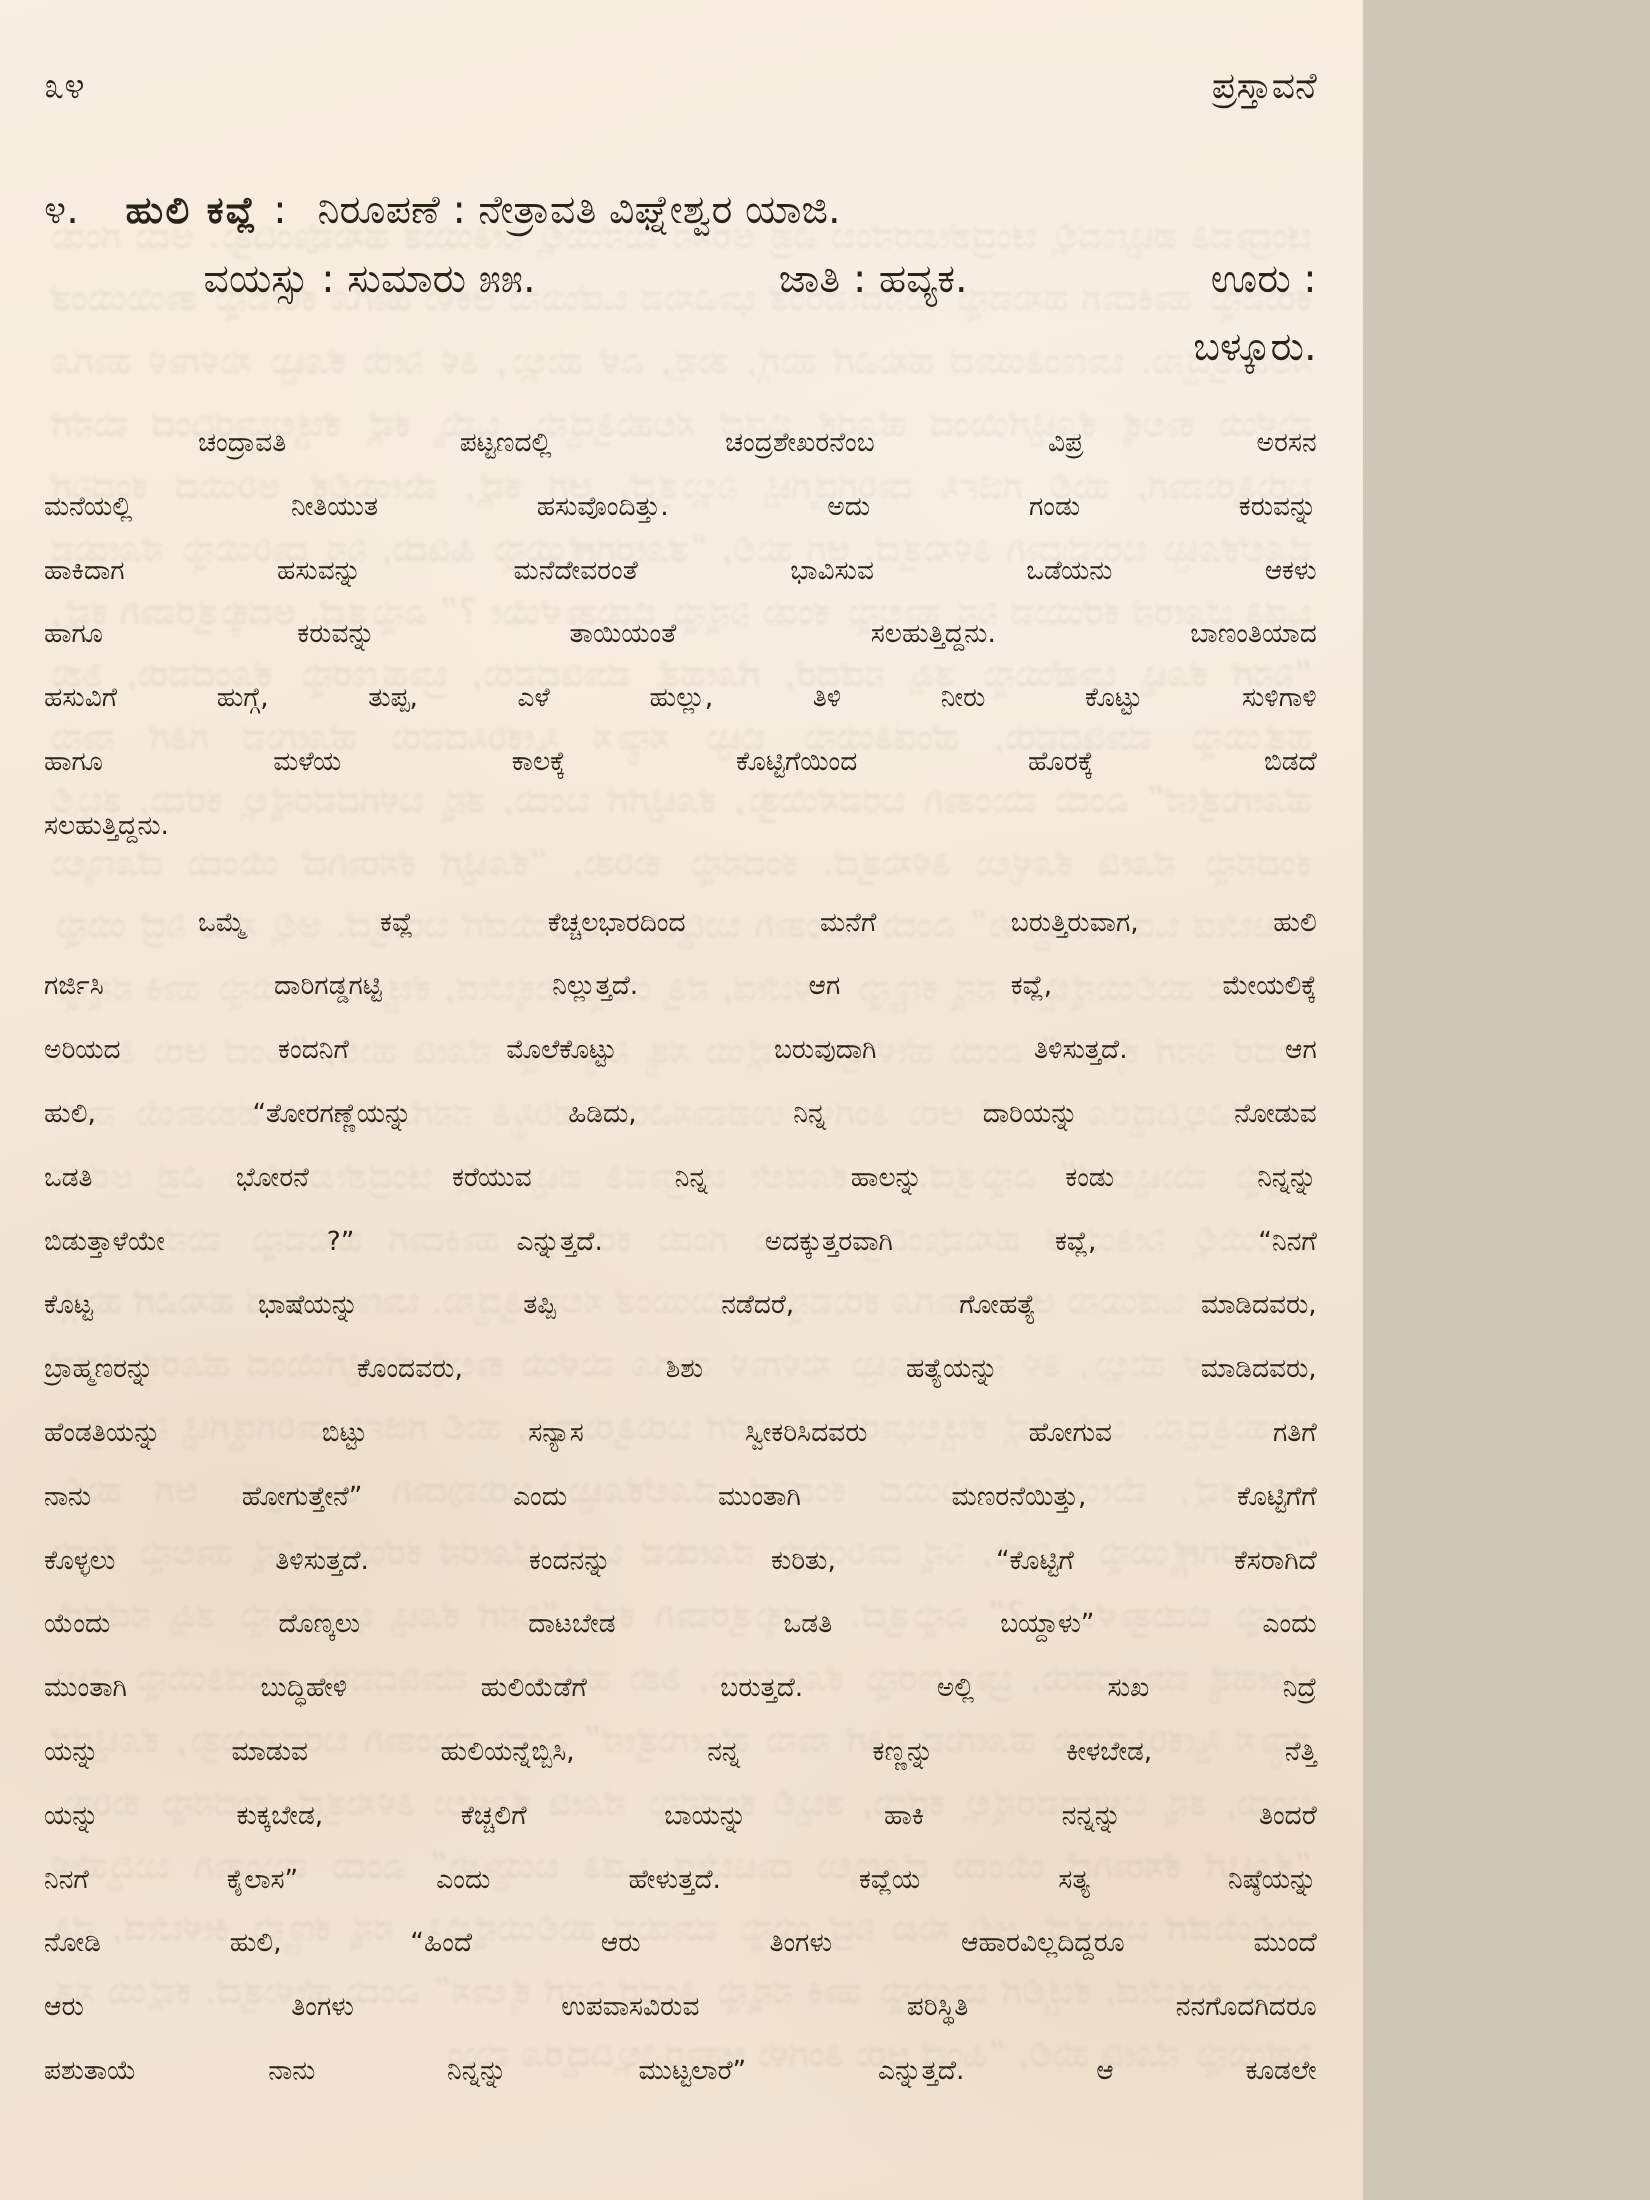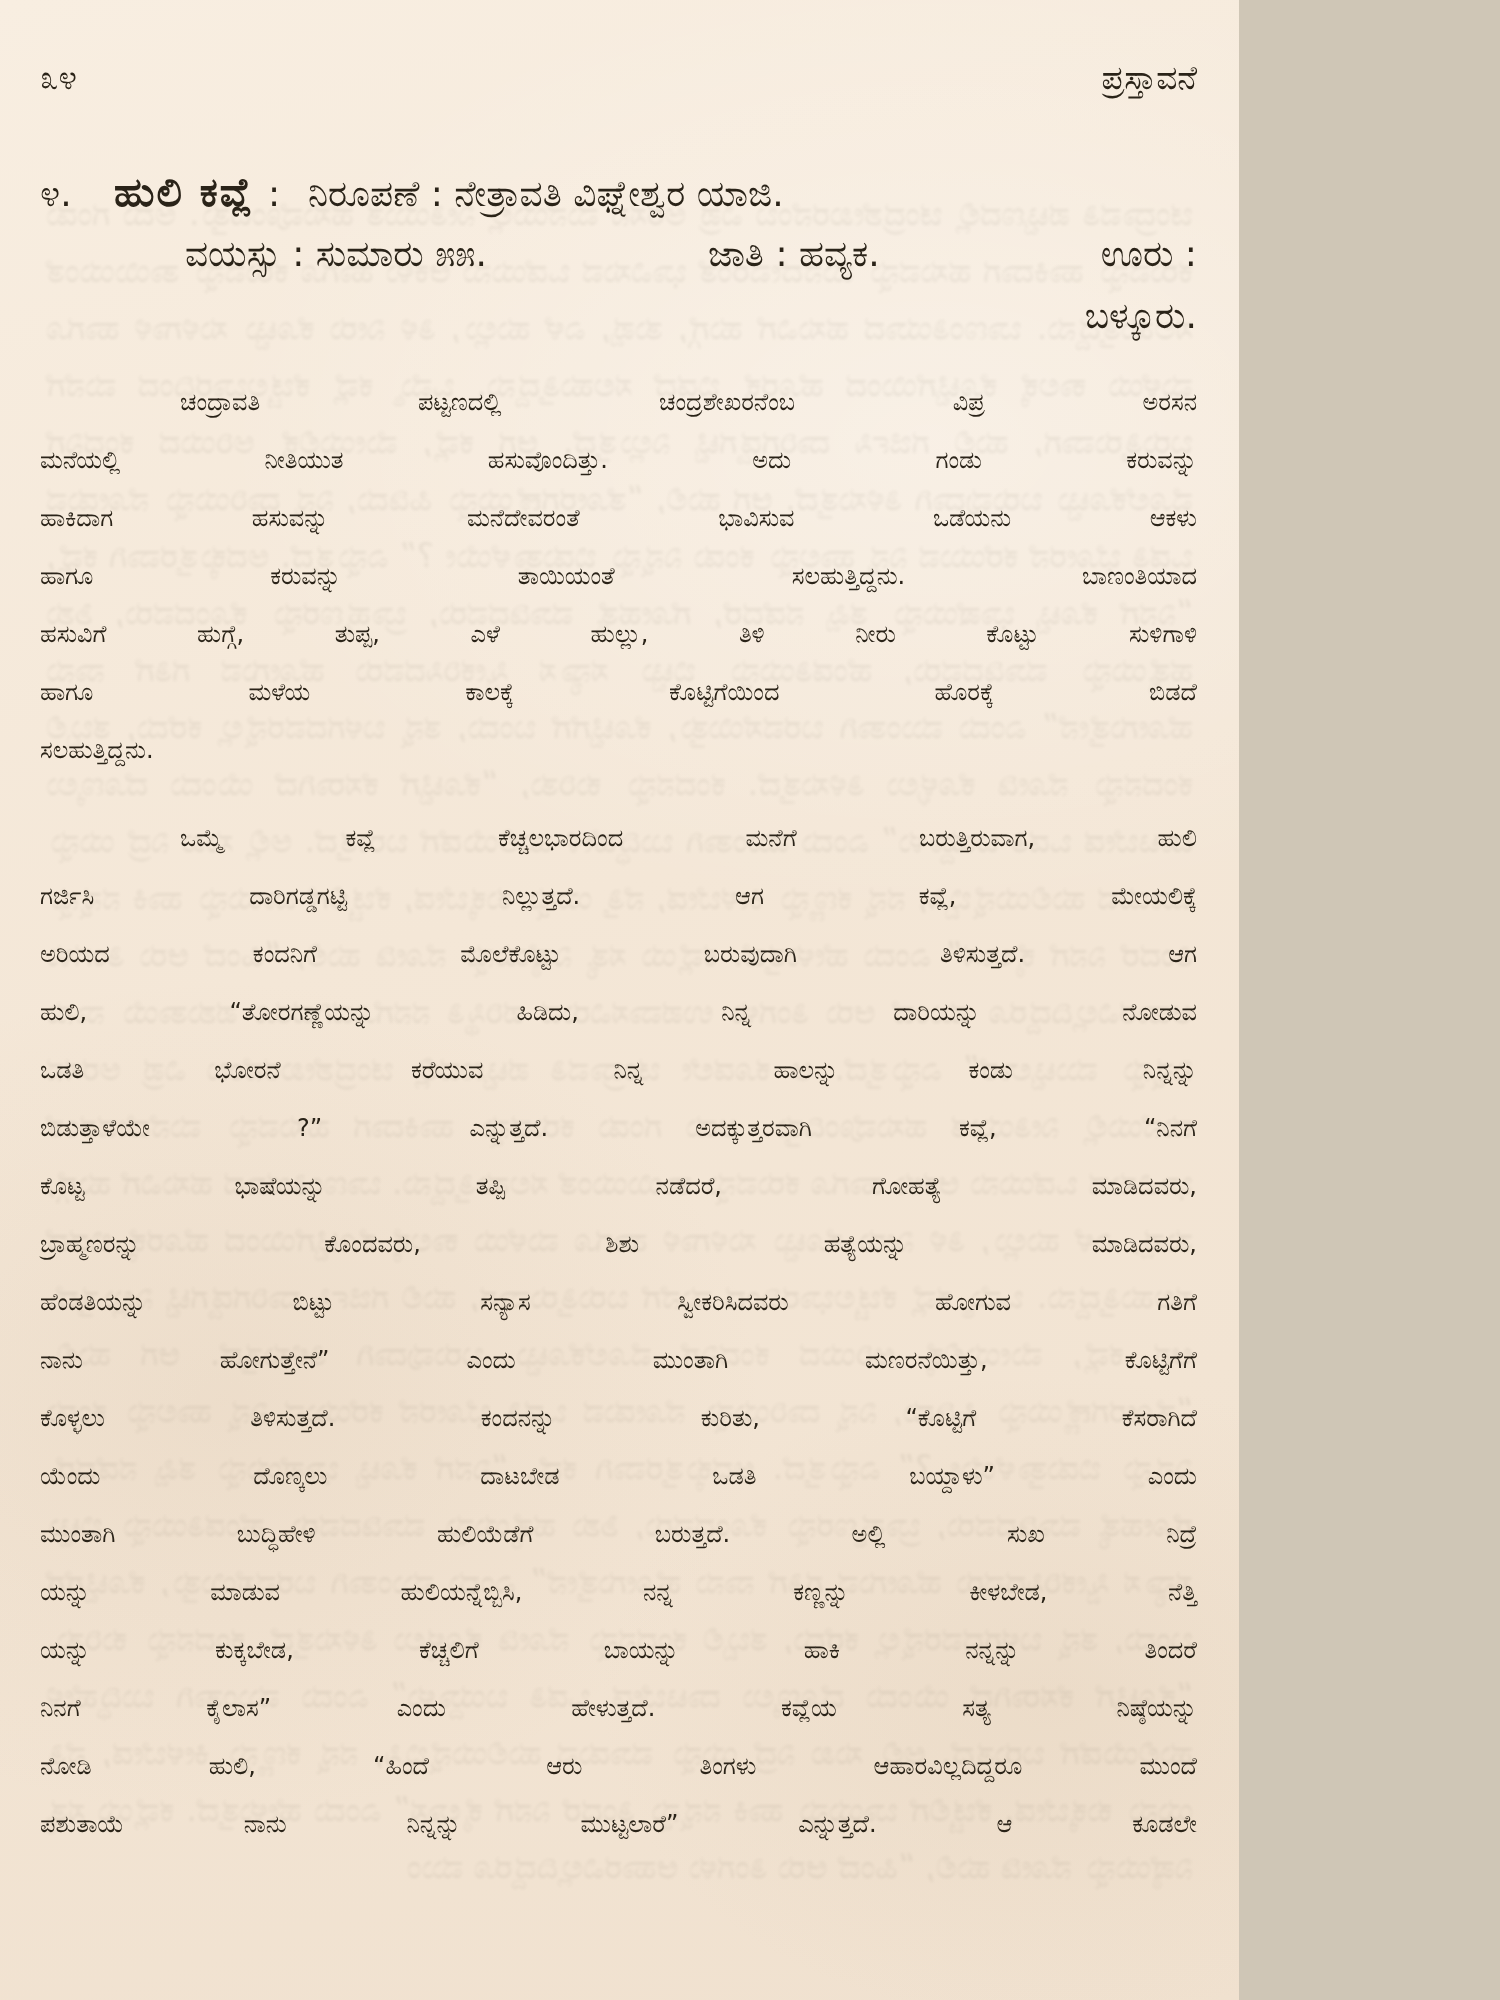--- a/index.html
+++ b/index.html
@@ -21,21 +21,21 @@
     transform:scaleX(-1);
     font-size:33px;line-height:57px;text-align:justify;
     pointer-events:none;overflow:hidden;user-select:none;
   }
   .content{position:relative;padding:55px 42px 0 40px;}
   .hdr{display:flex;justify-content:space-between;align-items:baseline;
        font-size:33px;height:46px;line-height:46px;}
   .titleblock{margin-top:60px;}
   .tl{font-size:36px;line-height:62px;height:62px;white-space:nowrap;}
   .tl1 .num{display:inline-block;min-width:74px;}
-  .tl1 .ttl{font-weight:700;font-size:40px;letter-spacing:2px;}
+  .tl1 .ttl{font-weight:700;font-size:34px;letter-spacing:2px;}
   .tl1 .colon{margin:0 28px 0 14px;}
   .tl2{padding-left:145px;display:flex;justify-content:space-between;}
   .tl3{padding-left:145px;text-align:right;}
   .para{font-size:24px;}
   .p1{margin-top:26px;}
   .p2{margin-top:30px;}
   .para .ln{
     line-height:58px;height:58px;
     text-align:justify;text-align-last:justify;
   }
@@ -88,17 +88,18 @@
         <div class="ln">ಬ್ರಾಹ್ಮಣರನ್ನು ಕೊಂದವರು, ಶಿಶು ಹತ್ಯೆಯನ್ನು ಮಾಡಿದವರು,</div>
         <div class="ln">ಹೆಂಡತಿಯನ್ನು ಬಿಟ್ಟು ಸನ್ಯಾಸ ಸ್ವೀಕರಿಸಿದವರು ಹೋಗುವ ಗತಿಗೆ</div>
         <div class="ln">ನಾನು ಹೋಗುತ್ತೇನೆ” ಎಂದು ಮುಂತಾಗಿ ಮಣರನೆಯಿತ್ತು, ಕೊಟ್ಟಿಗೆಗೆ</div>
         <div class="ln">ಕೊಳ್ಳಲು ತಿಳಿಸುತ್ತದೆ. ಕಂದನನ್ನು ಕುರಿತು, “ಕೊಟ್ಟಿಗೆ ಕೆಸರಾಗಿದೆ</div>
         <div class="ln">ಯೆಂದು ದೊಣ್ಕಲು ದಾಟಬೇಡ ಒಡತಿ ಬಯ್ದಾಳು” ಎಂದು</div>
         <div class="ln">ಮುಂತಾಗಿ ಬುದ್ಧಿಹೇಳಿ ಹುಲಿಯೆಡೆಗೆ ಬರುತ್ತದೆ. ಅಲ್ಲಿ ಸುಖ ನಿದ್ರೆ</div>
         <div class="ln">ಯನ್ನು ಮಾಡುವ ಹುಲಿಯನ್ನೆಬ್ಬಿಸಿ, ನನ್ನ ಕಣ್ಣನ್ನು ಕೀಳಬೇಡ, ನೆತ್ತಿ</div>
         <div class="ln">ಯನ್ನು ಕುಕ್ಕಬೇಡ, ಕೆಚ್ಚಲಿಗೆ ಬಾಯನ್ನು ಹಾಕಿ ನನ್ನನ್ನು ತಿಂದರೆ</div>
         <div class="ln">ನಿನಗೆ ಕೈಲಾಸ” ಎಂದು ಹೇಳುತ್ತದೆ. ಕವ್ಲೆಯ ಸತ್ಯ ನಿಷ್ಠೆಯನ್ನು</div>
         <div class="ln">ನೋಡಿ ಹುಲಿ, “ಹಿಂದೆ ಆರು ತಿಂಗಳು ಆಹಾರವಿಲ್ಲದಿದ್ದರೂ ಮುಂದೆ</div>
+        <div class="ln">ಆರು ತಿಂಗಳು ಉಪವಾಸವಿರುವ ಪರಿಸ್ಥಿತಿ ನನಗೊದಗಿದರೂ</div>
         <div class="ln">ಪಶುತಾಯೆ ನಾನು ನಿನ್ನನ್ನು ಮುಟ್ಟಲಾರೆ” ಎನ್ನುತ್ತದೆ. ಆ ಕೂಡಲೇ</div>
       </div>
 
   </div>
 </div>
 
 </body></html>

